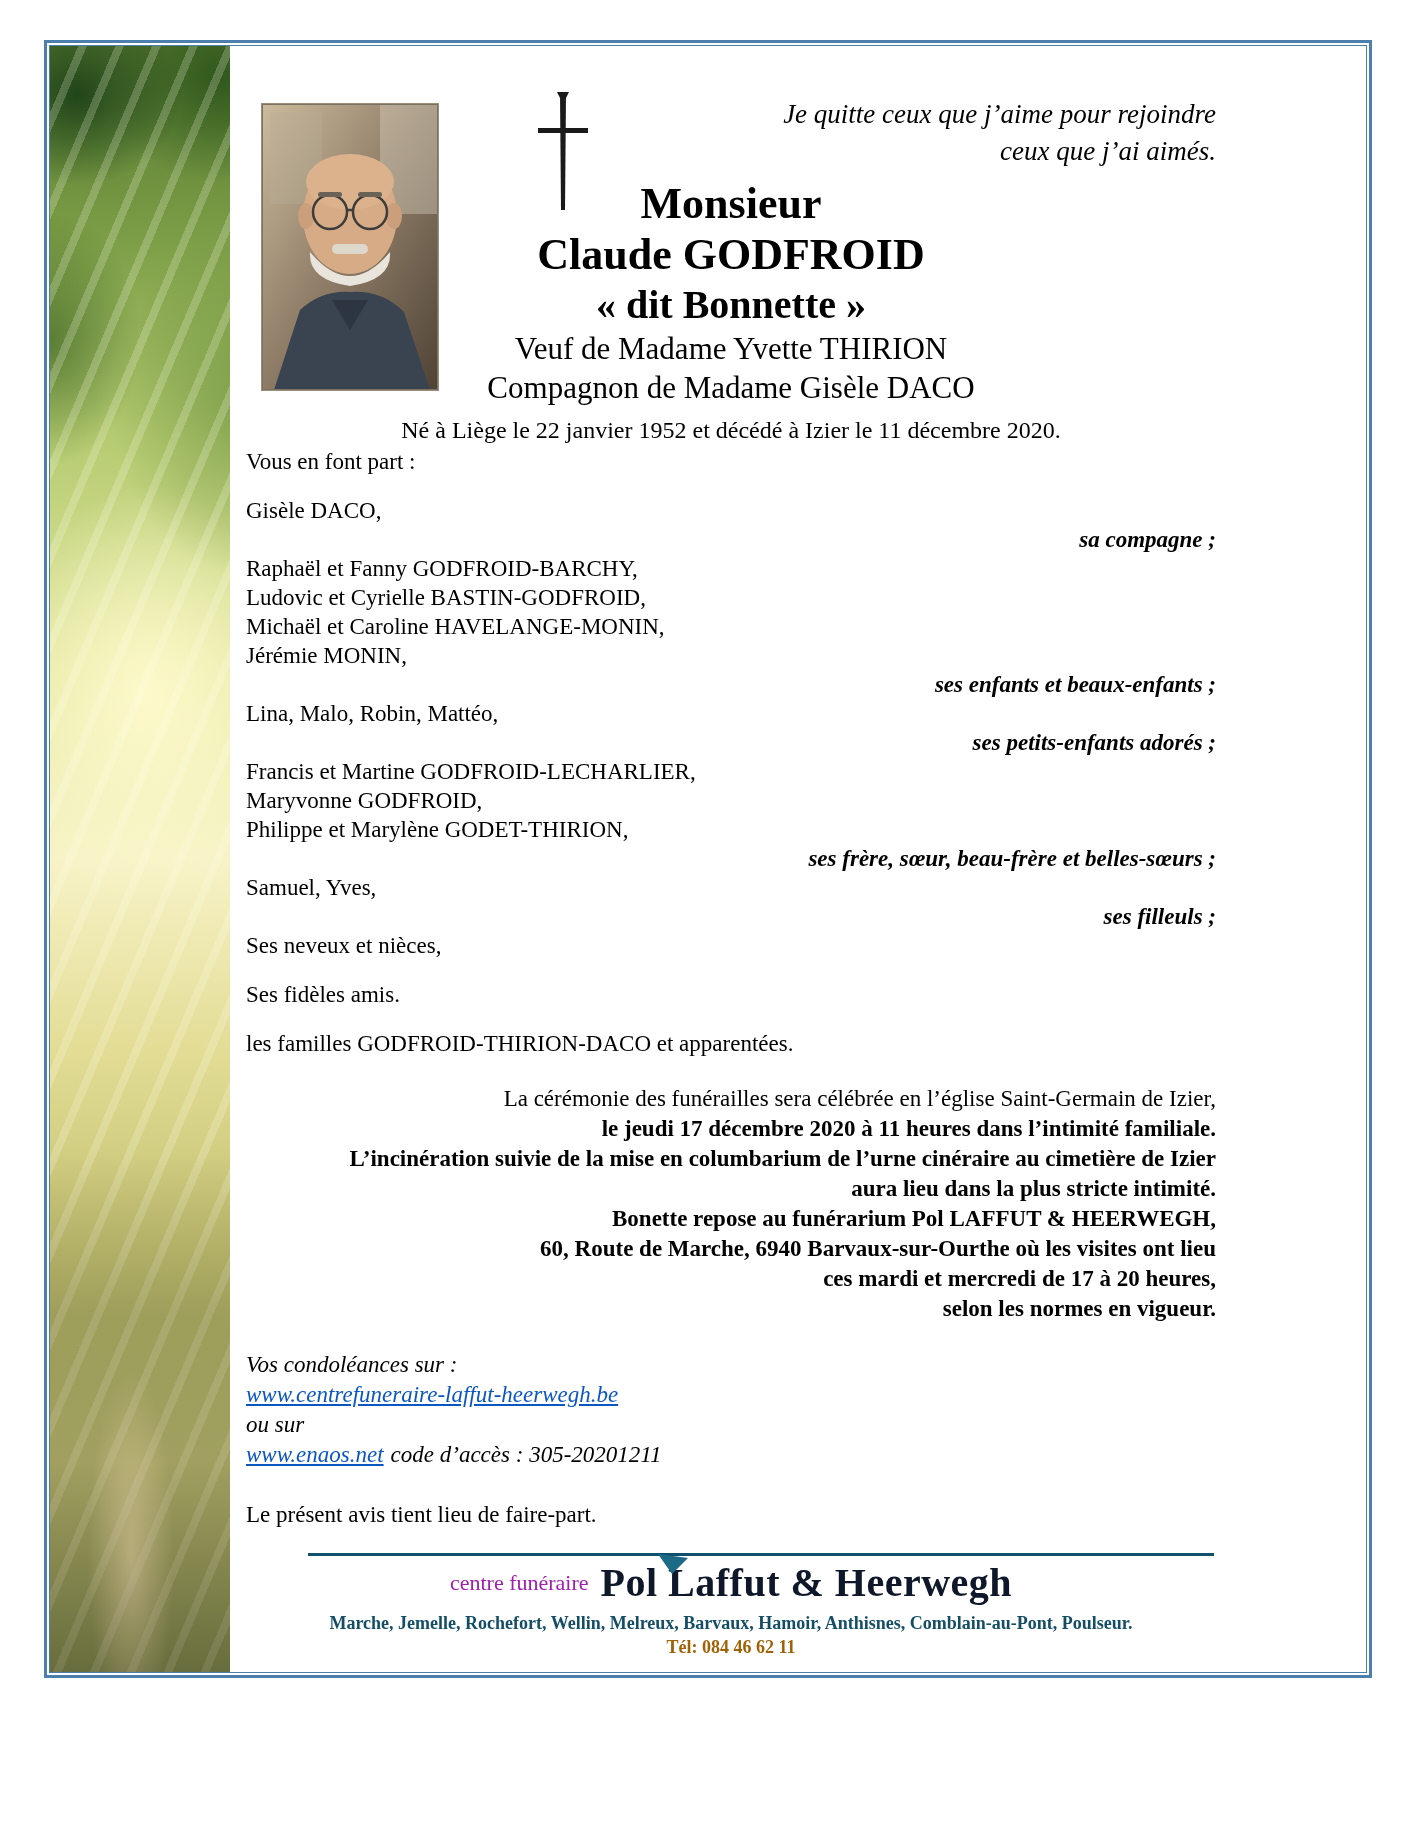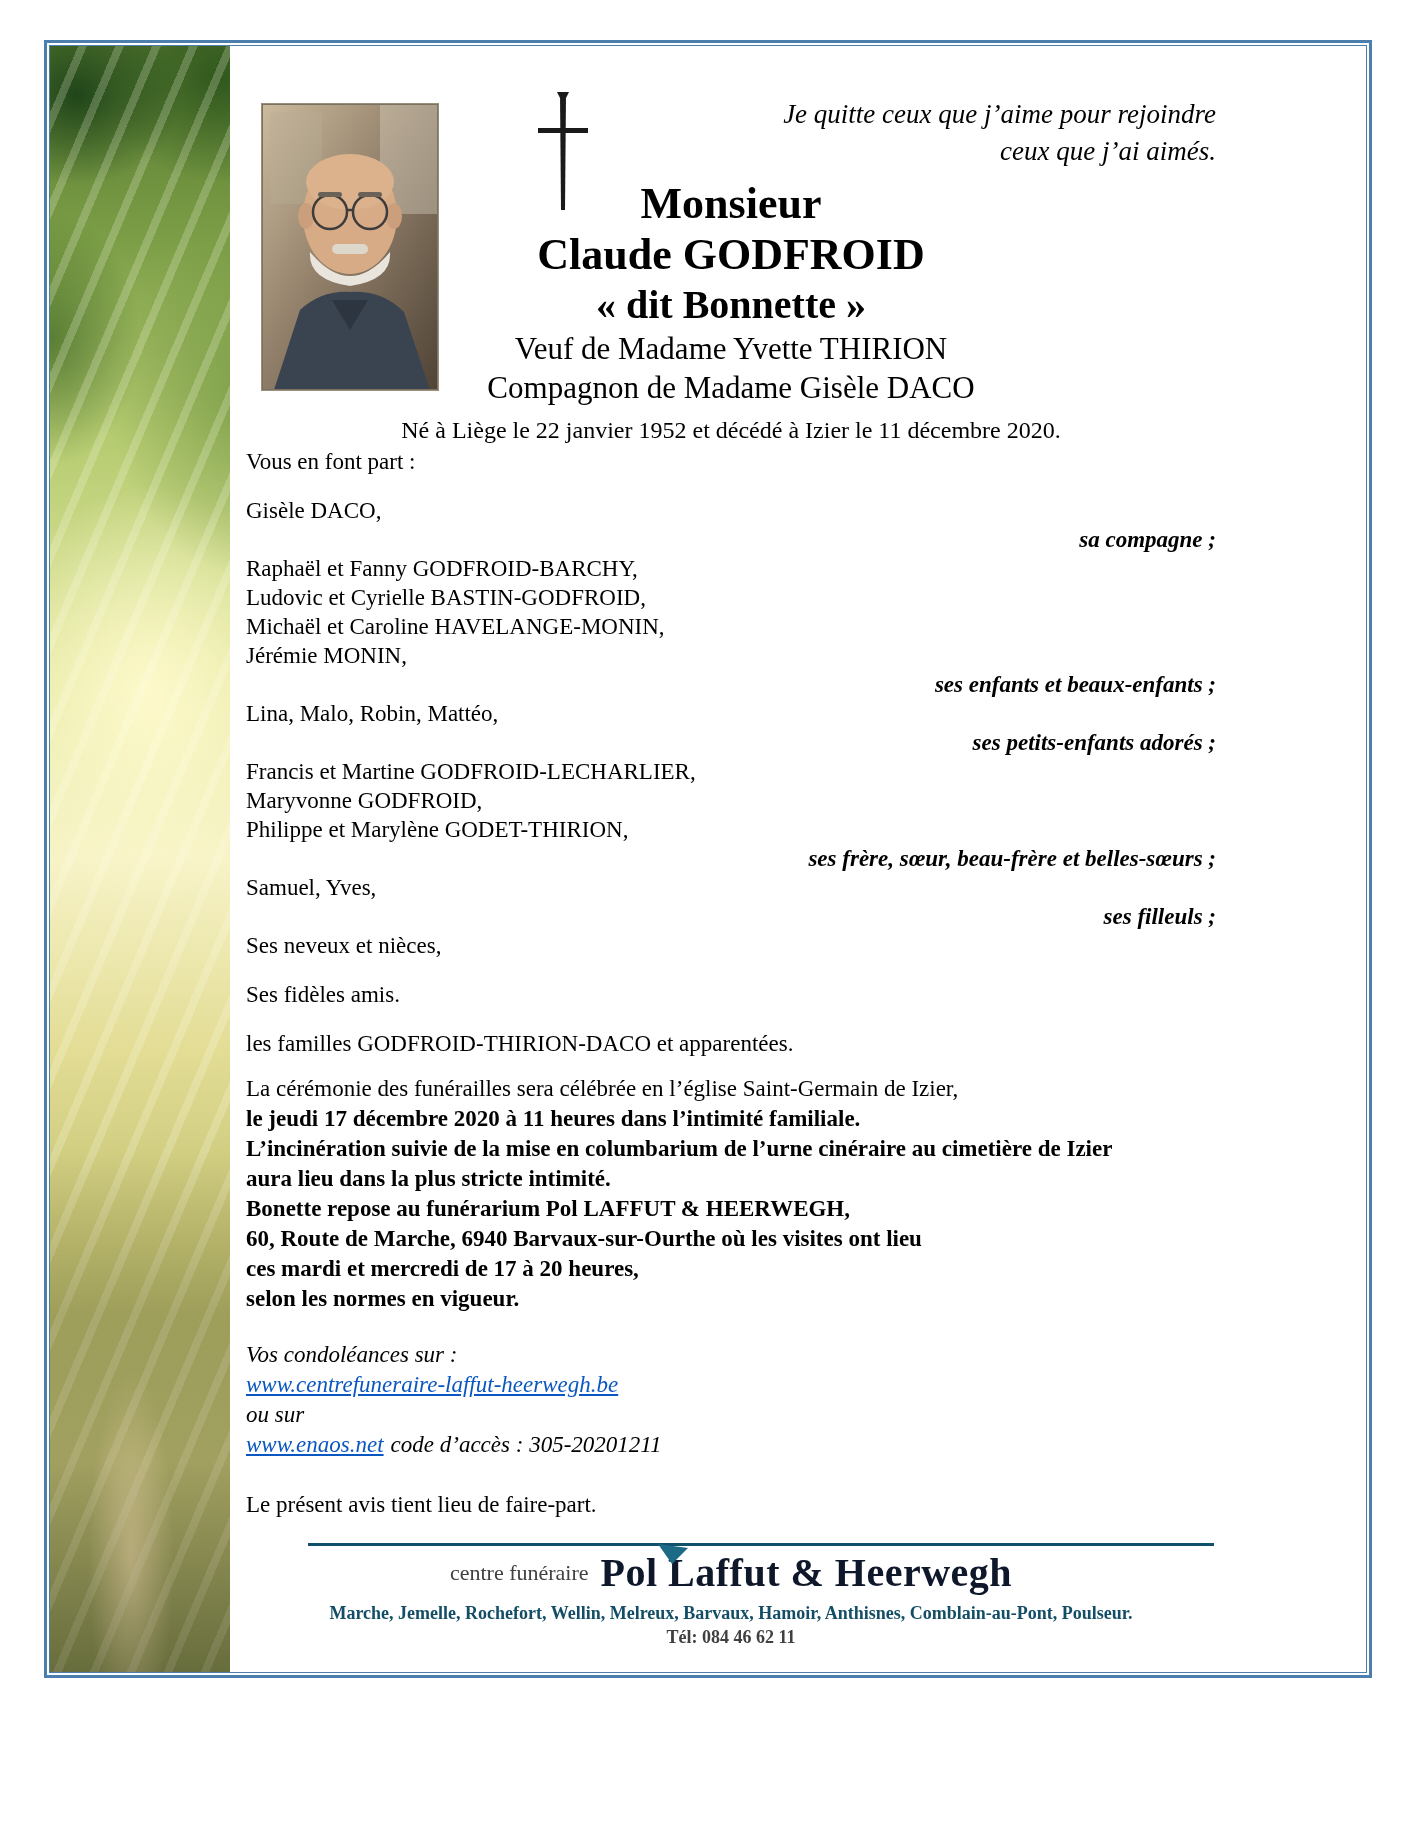--- a/index.html
+++ b/index.html
@@ -47,39 +47,39 @@
 
   
   p{margin:0;}
   .announce{}
   .intro{margin-bottom:20px;}
   .fam{margin:0;}
   .mt{margin-top:20px;}
   .role{text-align:right;font-weight:bold;font-style:italic;}
 
   
-  .ceremony{margin-top:16px;text-align:left;line-height:30px;}
+  .ceremony{margin-top:26px;text-align:right;line-height:30px;}
   .ceremony .b{font-weight:bold;}
 
   
   .condolences{margin-top:26px;text-align:left;font-style:italic;line-height:30px;}
   .link{color:#0b57c2;text-decoration:underline;cursor:pointer;}
   .suffix{margin-left:7px;}
 
   .notice{margin-top:30px;}
 
   
   .footer{margin-top:24px;text-align:center;}
   .rule{border:0;border-top:3px solid #10506b;margin:0 2px 12px 62px;}
   .brand{position:relative;display:inline-block;white-space:nowrap;}
-  .brand-small{font-size:22px;color:#404040;margin-right:12px;vertical-align:6px;}
+  .brand-small{font-size:22px;color:#a21caf;margin-right:12px;vertical-align:6px;}
   .brand-large{font-size:40px;font-weight:bold;color:#0f172a;letter-spacing:.5px;}
   .brand-mark{position:absolute;left:208px;top:-14px;}
   .locations{font-size:18px;font-weight:bold;color:#134e66;margin-top:8px;line-height:24px;}
-  .phone{font-size:18px;font-weight:bold;color:#404040;line-height:24px;}
+  .phone{font-size:18px;font-weight:bold;color:#a16207;line-height:24px;}
 </style>
 </head>
 <body>
 
 <div class="page">
   <div class="frame">
     <div class="frame-inner">
 
       <div class="photo-strip"></div>
 

